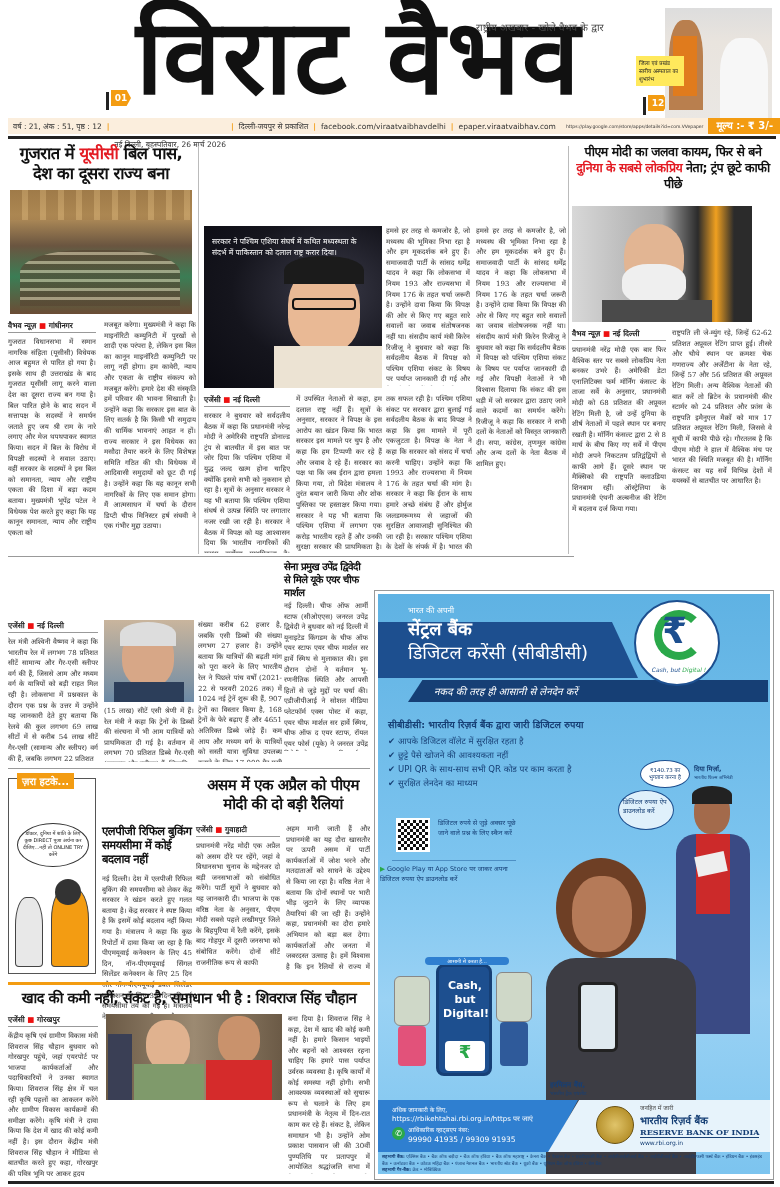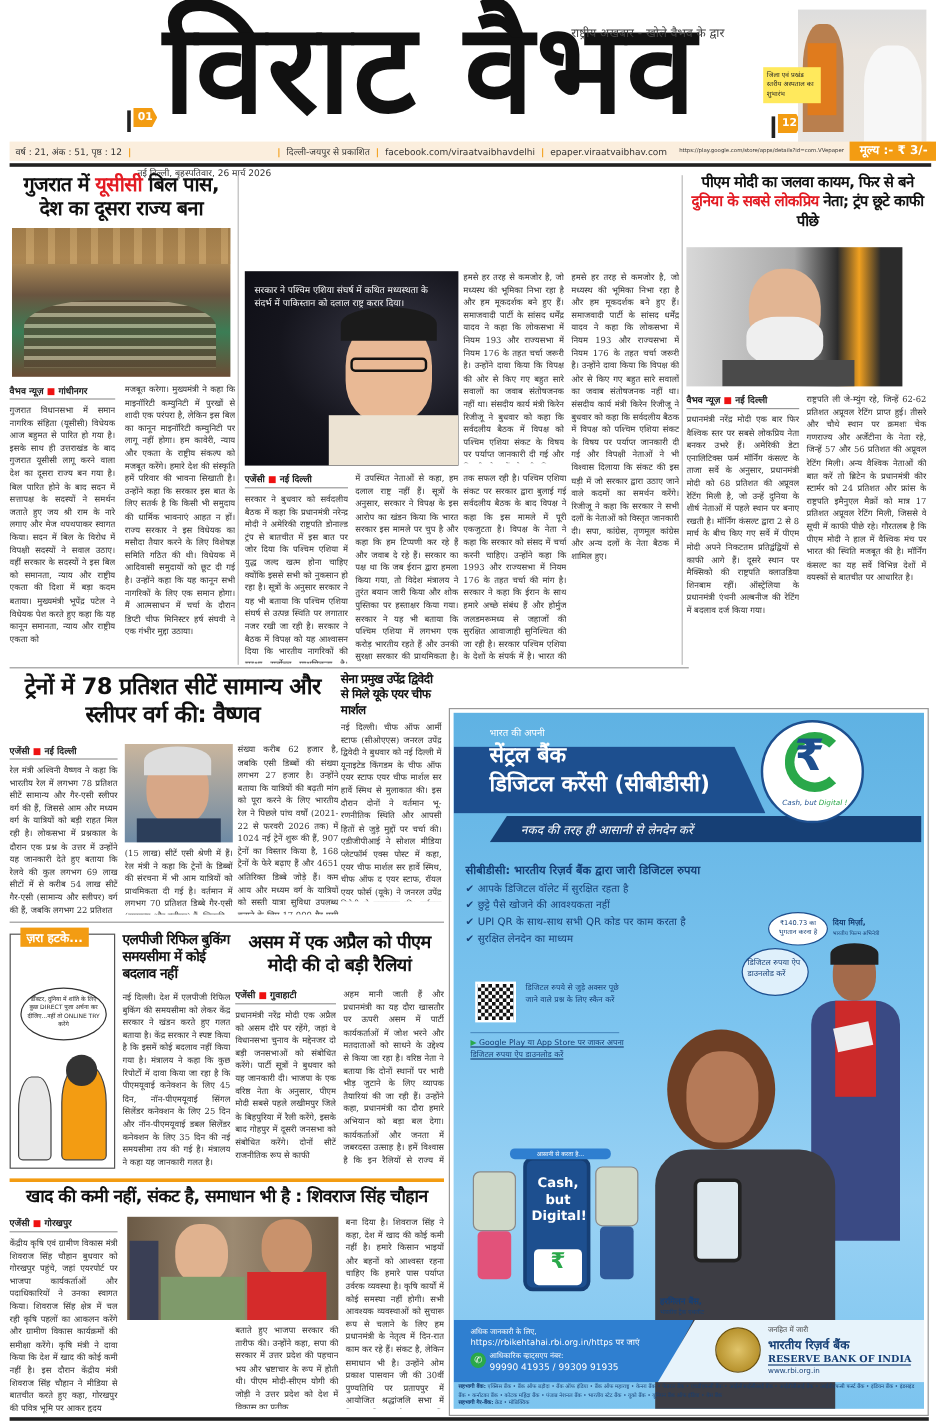--- a/index.html
+++ b/index.html
@@ -112,21 +112,20 @@
   <div class="abs" style="left:0;top:184px;width:94px;">
     <div class="byline"><span>वैभव न्यूज़</span> <span class="dot">■</span> <span>नई दिल्ली</span></div>
     <div class="body-text" style="height:210px;overflow:hidden;">प्रधानमंत्री नरेंद्र मोदी एक बार फिर वैश्विक स्तर पर सबसे लोकप्रिय नेता बनकर उभरे हैं। अमेरिकी डेटा एनालिटिक्स फर्म मॉर्निंग कंसल्ट के ताजा सर्वे के अनुसार, प्रधानमंत्री मोदी को 68 प्रतिशत की अप्रूवल रेटिंग मिली है, जो उन्हें दुनिया के शीर्ष नेताओं में पहले स्थान पर बनाए रखती है। मॉर्निंग कंसल्ट द्वारा 2 से 8 मार्च के बीच किए गए सर्वे में पीएम मोदी अपने निकटतम प्रतिद्वंद्वियों से काफी आगे हैं। दूसरे स्थान पर मैक्सिको की राष्ट्रपति क्लाउडिया शिनबाम रहीं। ऑस्ट्रेलिया के प्रधानमंत्री एंथनी अल्बनीज की रेटिंग में बदलाव दर्ज किया गया।</div>
   </div>
   <div class="abs body-text" style="left:100px;top:184px;width:100px;height:224px;overflow:hidden;">राष्ट्रपति ली जे-म्युंग रहे, जिन्हें 62-62 प्रतिशत अप्रूवल रेटिंग प्राप्त हुई। तीसरे और चौथे स्थान पर क्रमशः चेक गणराज्य और अर्जेंटीना के नेता रहे, जिन्हें 57 और 56 प्रतिशत की अप्रूवल रेटिंग मिली। अन्य वैश्विक नेताओं की बात करें तो ब्रिटेन के प्रधानमंत्री कीर स्टार्मर को 24 प्रतिशत और फ्रांस के राष्ट्रपति इमैनुएल मैक्रों को मात्र 17 प्रतिशत अप्रूवल रेटिंग मिली, जिससे वे सूची में काफी पीछे रहे। गौरतलब है कि पीएम मोदी ने हाल में वैश्विक मंच पर भारत की स्थिति मजबूत की है। मॉर्निंग कंसल्ट का यह सर्वे विभिन्न देशों में वयस्कों से बातचीत पर आधारित है।</div>
 </div>
 
 <div class="rule" style="left:8px;top:556px;width:566px;height:1px;background:#999;"></div>
 
 <div class="abs" style="left:8px;top:560px;width:272px;height:204px;">
-  <div class="hl" style="font-size:19px;line-height:24px;text-align:center;">ट्रेनों में 78 प्रतिशत सीटें सामान्य और स्लीपर वर्ग की: वैष्णव</div>
   <div class="abs" style="left:0;top:60px;width:90px;">
     <div class="byline"><span>एजेंसी</span> <span class="dot">■</span> <span>नई दिल्ली</span></div>
     <div class="body-text" style="height:128px;overflow:hidden;">रेल मंत्री अश्विनी वैष्णव ने कहा कि भारतीय रेल में लगभग 78 प्रतिशत सीटें सामान्य और गैर-एसी स्लीपर वर्ग की हैं, जिससे आम और मध्यम वर्ग के यात्रियों को बड़ी राहत मिल रही है। लोकसभा में प्रश्नकाल के दौरान एक प्रश्न के उत्तर में उन्होंने यह जानकारी देते हुए बताया कि रेलवे की कुल लगभग 69 लाख सीटों में से करीब 54 लाख सीटें गैर-एसी (सामान्य और स्लीपर) वर्ग की हैं, जबकि लगभग 22 प्रतिशत</div>
   </div>
   <div class="photo" style="left:96px;top:60px;width:90px;height:82px;background:linear-gradient(180deg,#c9b59d 0%,#6d8aa5 100%);">
     <div style="position:absolute;left:18px;top:8px;width:52px;height:60px;border-radius:45%;background:#d7a787;"></div>
     <div style="position:absolute;left:16px;top:2px;width:56px;height:24px;border-radius:50% 50% 0 0;background:#ddd;"></div>
     <div style="position:absolute;left:10px;top:62px;width:70px;height:20px;background:#2c3e5a;"></div>
   </div>
   <div class="abs body-text" style="left:96px;top:146px;width:90px;height:56px;overflow:hidden;">(15 लाख) सीटें एसी श्रेणी में हैं। रेल मंत्री ने कहा कि ट्रेनों के डिब्बों की संरचना में भी आम यात्रियों को प्राथमिकता दी गई है। वर्तमान में लगभग 70 प्रतिशत डिब्बे गैर-एसी (सामान्य और स्लीपर) हैं, जिनकी</div>
@@ -142,21 +141,21 @@
 
 <div class="abs" style="left:8px;top:778px;width:88px;height:196px;border:1px solid #555;">
   <div style="position:absolute;left:8px;top:-6px;background:#f39c12;color:#fff;font-weight:bold;font-size:10px;padding:1px 5px;">ज़रा हटके...</div>
   <div style="position:absolute;left:8px;top:44px;width:72px;height:44px;border:1px solid #333;border-radius:50%;font-size:5px;line-height:7px;text-align:center;padding:6px 4px;">डॉक्टर, दुनिया में शांति के लिए कुछ DIRECT पूजा अर्चना कर दीजिए...नहीं तो ONLINE TRY करेंगे</div>
   <div style="position:absolute;left:6px;top:118px;width:28px;height:70px;background:#e8e8e8;border:1px solid #444;border-radius:40% 40% 4px 4px;"></div>
   <div style="position:absolute;left:42px;top:108px;width:38px;height:80px;background:#f39c12;border:1px solid #444;border-radius:40% 40% 4px 4px;"></div>
   <div style="position:absolute;left:46px;top:100px;width:26px;height:26px;background:#333;border-radius:50%;"></div>
 </div>
 
 <div class="abs" style="left:102px;top:776px;width:90px;height:196px;">
-  <div class="hl" style="font-size:11.5px;line-height:14px;">एलपीजी रिफिल बुकिंग समयसीमा में कोई बदलाव नहीं</div>
+  <div class="hl" style="font-size:11.5px;line-height:14px;margin-top:48px;">एलपीजी रिफिल बुकिंग समयसीमा में कोई बदलाव नहीं</div>
   <div class="body-text" style="height:146px;overflow:hidden;margin-top:8px;">नई दिल्ली। देश में एलपीजी रिफिल बुकिंग की समयसीमा को लेकर केंद्र सरकार ने खंडन करते हुए गलत बताया है। केंद्र सरकार ने स्पष्ट किया है कि इसमें कोई बदलाव नहीं किया गया है। मंत्रालय ने कहा कि कुछ रिपोर्टों में दावा किया जा रहा है कि पीएमयूवाई कनेक्शन के लिए 45 दिन, नॉन-पीएमयूवाई सिंगल सिलेंडर कनेक्शन के लिए 25 दिन और नॉन-पीएमयूवाई डबल सिलेंडर कनेक्शन के लिए 35 दिन की नई समयसीमा तय की गई है। मंत्रालय ने कहा यह जानकारी गलत है।</div>
 </div>
 
 <div class="abs" style="left:196px;top:776px;width:174px;height:196px;">
   <div class="hl" style="font-size:15px;line-height:19px;text-align:center;">असम में एक अप्रैल को पीएम मोदी की दो बड़ी रैलियां</div>
   <div class="abs" style="left:0;top:48px;width:84px;">
     <div class="byline"><span>एजेंसी</span> <span class="dot">■</span> <span>गुवाहाटी</span></div>
     <div class="body-text" style="height:132px;overflow:hidden;margin-top:4px;">प्रधानमंत्री नरेंद्र मोदी एक अप्रैल को असम दौरे पर रहेंगे, जहां वे विधानसभा चुनाव के मद्देनजर दो बड़ी जनसभाओं को संबोधित करेंगे। पार्टी सूत्रों ने बुधवार को यह जानकारी दी। भाजपा के एक वरिष्ठ नेता के अनुसार, पीएम मोदी सबसे पहले लखीमपुर जिले के बिहपुरिया में रैली करेंगे, इसके बाद गोहपुर में दूसरी जनसभा को संबोधित करेंगे। दोनों सीटें राजनीतिक रूप से काफी</div>
   </div>
   <div class="abs body-text" style="left:90px;top:48px;width:84px;height:148px;overflow:hidden;">अहम मानी जाती हैं और प्रधानमंत्री का यह दौरा खासतौर पर ऊपरी असम में पार्टी कार्यकर्ताओं में जोश भरने और मतदाताओं को साधने के उद्देश्य से किया जा रहा है। वरिष्ठ नेता ने बताया कि दोनों स्थानों पर भारी भीड़ जुटाने के लिए व्यापक तैयारियां की जा रही हैं। उन्होंने कहा, प्रधानमंत्री का दौरा हमारे अभियान को बड़ा बल देगा। कार्यकर्ताओं और जनता में जबरदस्त उत्साह है। हमें विश्वास है कि इन रैलियों से राज्य में हमारी स्थिति और मजबूत होगी।</div>
@@ -170,31 +169,30 @@
     <div class="byline"><span>एजेंसी</span> <span class="dot">■</span> <span>गोरखपुर</span></div>
     <div class="body-text" style="height:148px;overflow:hidden;">केंद्रीय कृषि एवं ग्रामीण विकास मंत्री शिवराज सिंह चौहान बुधवार को गोरखपुर पहुंचे, जहां एयरपोर्ट पर भाजपा कार्यकर्ताओं और पदाधिकारियों ने उनका स्वागत किया। शिवराज सिंह क्षेत्र में चल रही कृषि पहलों का आकलन करेंगे और ग्रामीण विकास कार्यक्रमों की समीक्षा करेंगे। कृषि मंत्री ने दावा किया कि देश में खाद की कोई कमी नहीं है। इस दौरान केंद्रीय मंत्री शिवराज सिंह चौहान ने मीडिया से बातचीत करते हुए कहा, गोरखपुर की पवित्र भूमि पर आकर हृदय</div>
   </div>
   <div class="photo" style="left:98px;top:26px;width:176px;height:86px;background:linear-gradient(90deg,#6b5a46 0%,#9c8a72 50%,#6b5a46 100%);">
     <div style="position:absolute;left:40px;top:6px;width:44px;height:50px;border-radius:45%;background:#e0b28f;"></div>
     <div style="position:absolute;left:28px;top:50px;width:70px;height:36px;background:#7f9a6b;"></div>
     <div style="position:absolute;left:112px;top:2px;width:42px;height:48px;border-radius:45%;background:#c9926c;"></div>
     <div style="position:absolute;left:100px;top:46px;width:66px;height:40px;background:#d52b2b;"></div>
     <div style="position:absolute;left:2px;top:20px;width:24px;height:66px;background:#3a3f55;"></div>
   </div>
-  <div class="abs body-text" style="left:188px;top:116px;width:86px;height:70px;overflow:hidden;">बताते हुए भाजपा सरकार की तारीफ की। उन्होंने कहा, सपा की सरकार में उत्तर प्रदेश की पहचान भय और भ्रष्टाचार के रूप में होती थी। पीएम मोदी-सीएम योगी की जोड़ी ने उत्तर प्रदेश को देश में विकास का प्रतीक</div>
   <div class="abs body-text" style="left:280px;top:26px;width:82px;height:160px;overflow:hidden;">बना दिया है। शिवराज सिंह ने कहा, देश में खाद की कोई कमी नहीं है। हमारे किसान भाइयों और बहनों को आश्वस्त रहना चाहिए कि हमारे पास पर्याप्त उर्वरक व्यवस्था है। कृषि कार्यों में कोई समस्या नहीं होगी। सभी आवश्यक व्यवस्थाओं को सुचारू रूप से चलाने के लिए हम प्रधानमंत्री के नेतृत्व में दिन-रात काम कर रहे हैं। संकट है, लेकिन समाधान भी है। उन्होंने ओम प्रकाश पासवान जी की 30वीं पुण्यतिथि पर प्रतापपुर में आयोजित श्रद्धांजलि सभा में हिस्सा लिया और श्रद्धांजलि अर्पित की।</div>
 </div>
 
 <div class="abs" style="left:374px;top:590px;width:400px;height:590px;border:1px solid #999;background:#fff;">
   <div class="abs" style="left:3px;top:3px;width:392px;height:580px;background:linear-gradient(180deg,#5fb2e3 0%,#7cc4ef 45%,#9ad2f4 70%,#7cc4ef 100%);overflow:hidden;">
 
     <div class="abs" style="left:0;top:28px;width:260px;height:56px;background:#1d4f8f;clip-path:polygon(0 0,90% 0,100% 100%,0 100%);"></div>
     <div class="abs" style="left:30px;top:10px;font-size:8px;color:#fff;">भारत की अपनी</div>
     <div class="abs" style="left:30px;top:22px;font-size:18px;font-weight:bold;color:#fff;">सेंट्रल बैंक</div>
-    <div class="abs" style="left:30px;top:46px;font-size:18px;font-weight:bold;color:#fff;white-space:nowrap;">डिजिटल करेंसी (सीबीडीसी)</div>
+    <div class="abs" style="left:30px;top:46px;font-size:18px;font-weight:normal;color:#fff;white-space:nowrap;">डिजिटल करेंसी (सीबीडीसी)</div>
     <div class="abs" style="left:30px;top:86px;width:360px;height:22px;background:#163f75;clip-path:polygon(4% 0,100% 0,100% 100%,0 100%);"></div>
     <div class="abs" style="left:56px;top:90px;font-size:10px;color:#fff;font-style:italic;">नकद की तरह ही आसानी से लेनदेन करें</div>
 
     <div class="abs" style="left:256px;top:6px;width:86px;height:86px;border-radius:50%;background:#fff;border:2px solid #1d4f8f;">
       <div style="position:absolute;left:18px;top:8px;width:50px;height:50px;border-radius:50%;border:8px solid #2aa84a;border-right-color:transparent;"></div>
       <div style="position:absolute;left:26px;top:8px;font-size:36px;font-weight:bold;color:#1d4f8f;">₹</div>
       <div style="position:absolute;left:0;top:64px;width:86px;text-align:center;font-size:6px;font-style:italic;color:#1d4f8f;">
         <span>Cash, but </span><span style="color:#2aa84a;">Digital !</span>
       </div>
     </div>
@@ -203,21 +201,21 @@
     <div class="abs" style="left:10px;top:140px;width:230px;font-size:8.5px;line-height:14px;color:#163f75;">
       <div><span style="color:#163f75;font-weight:bold;">✔ </span><span>आपके डिजिटल वॉलेट में सुरक्षित रहता है</span></div>
       <div><span style="color:#163f75;font-weight:bold;">✔ </span><span>छुट्टे पैसे खोजने की आवश्यकता नहीं</span></div>
       <div><span style="color:#163f75;font-weight:bold;">✔ </span><span>UPI QR के साथ-साथ सभी QR कोड पर काम करता है</span></div>
       <div><span style="color:#163f75;font-weight:bold;">✔ </span><span>सुरक्षित लेनदेन का माध्यम</span></div>
     </div>
 
     <div class="abs" style="left:18px;top:224px;width:34px;height:34px;background:repeating-conic-gradient(#111 0 25%,#fff 0 50%) 0 0/6px 6px;border:2px solid #fff;"></div>
     <div class="abs" style="left:60px;top:224px;width:80px;font-size:6.5px;line-height:10px;color:#163f75;">डिजिटल रुपये से जुड़े अक्सर पूछे जाने वाले प्रश्न के लिए स्कैन करें</div>
     <div class="abs" style="left:14px;top:266px;width:124px;height:1px;background:#4d8fc4;"></div>
-    <div class="abs" style="left:14px;top:270px;width:130px;font-size:6.5px;line-height:10px;color:#163f75;text-decoration:underline;">
+    <div class="abs" style="left:2px;top:270px;width:130px;font-size:6.5px;line-height:10px;color:#163f75;">
       <span style="color:#2aa84a;">▶ </span><span>Google Play या  App Store पर जाकर अपना डिजिटल रुपया ऐप डाउनलोड करें</span>
     </div>
 
     <div class="abs" style="left:262px;top:166px;width:50px;height:28px;border-radius:50%;background:#fff;border:1px solid #1d4f8f;font-size:5.5px;line-height:7px;text-align:center;padding:6px 3px;color:#163f75;">
       <span>₹140.73 का भुगतान करना है</span>
     </div>
     <div class="abs" style="left:316px;top:170px;font-size:6.5px;color:#163f75;font-weight:bold;">दिया मिर्ज़ा,</div>
     <div class="abs" style="left:316px;top:180px;font-size:4.5px;color:#163f75;">भारतीय फिल्म अभिनेत्री</div>
     <div class="abs" style="left:240px;top:196px;width:56px;height:40px;border-radius:50%;background:#dff0fb;border:1px solid #1d4f8f;font-size:6.5px;line-height:9px;text-align:left;padding:7px 4px;color:#163f75;">
       <span>डिजिटल रुपया ऐप डाउनलोड करें</span>

